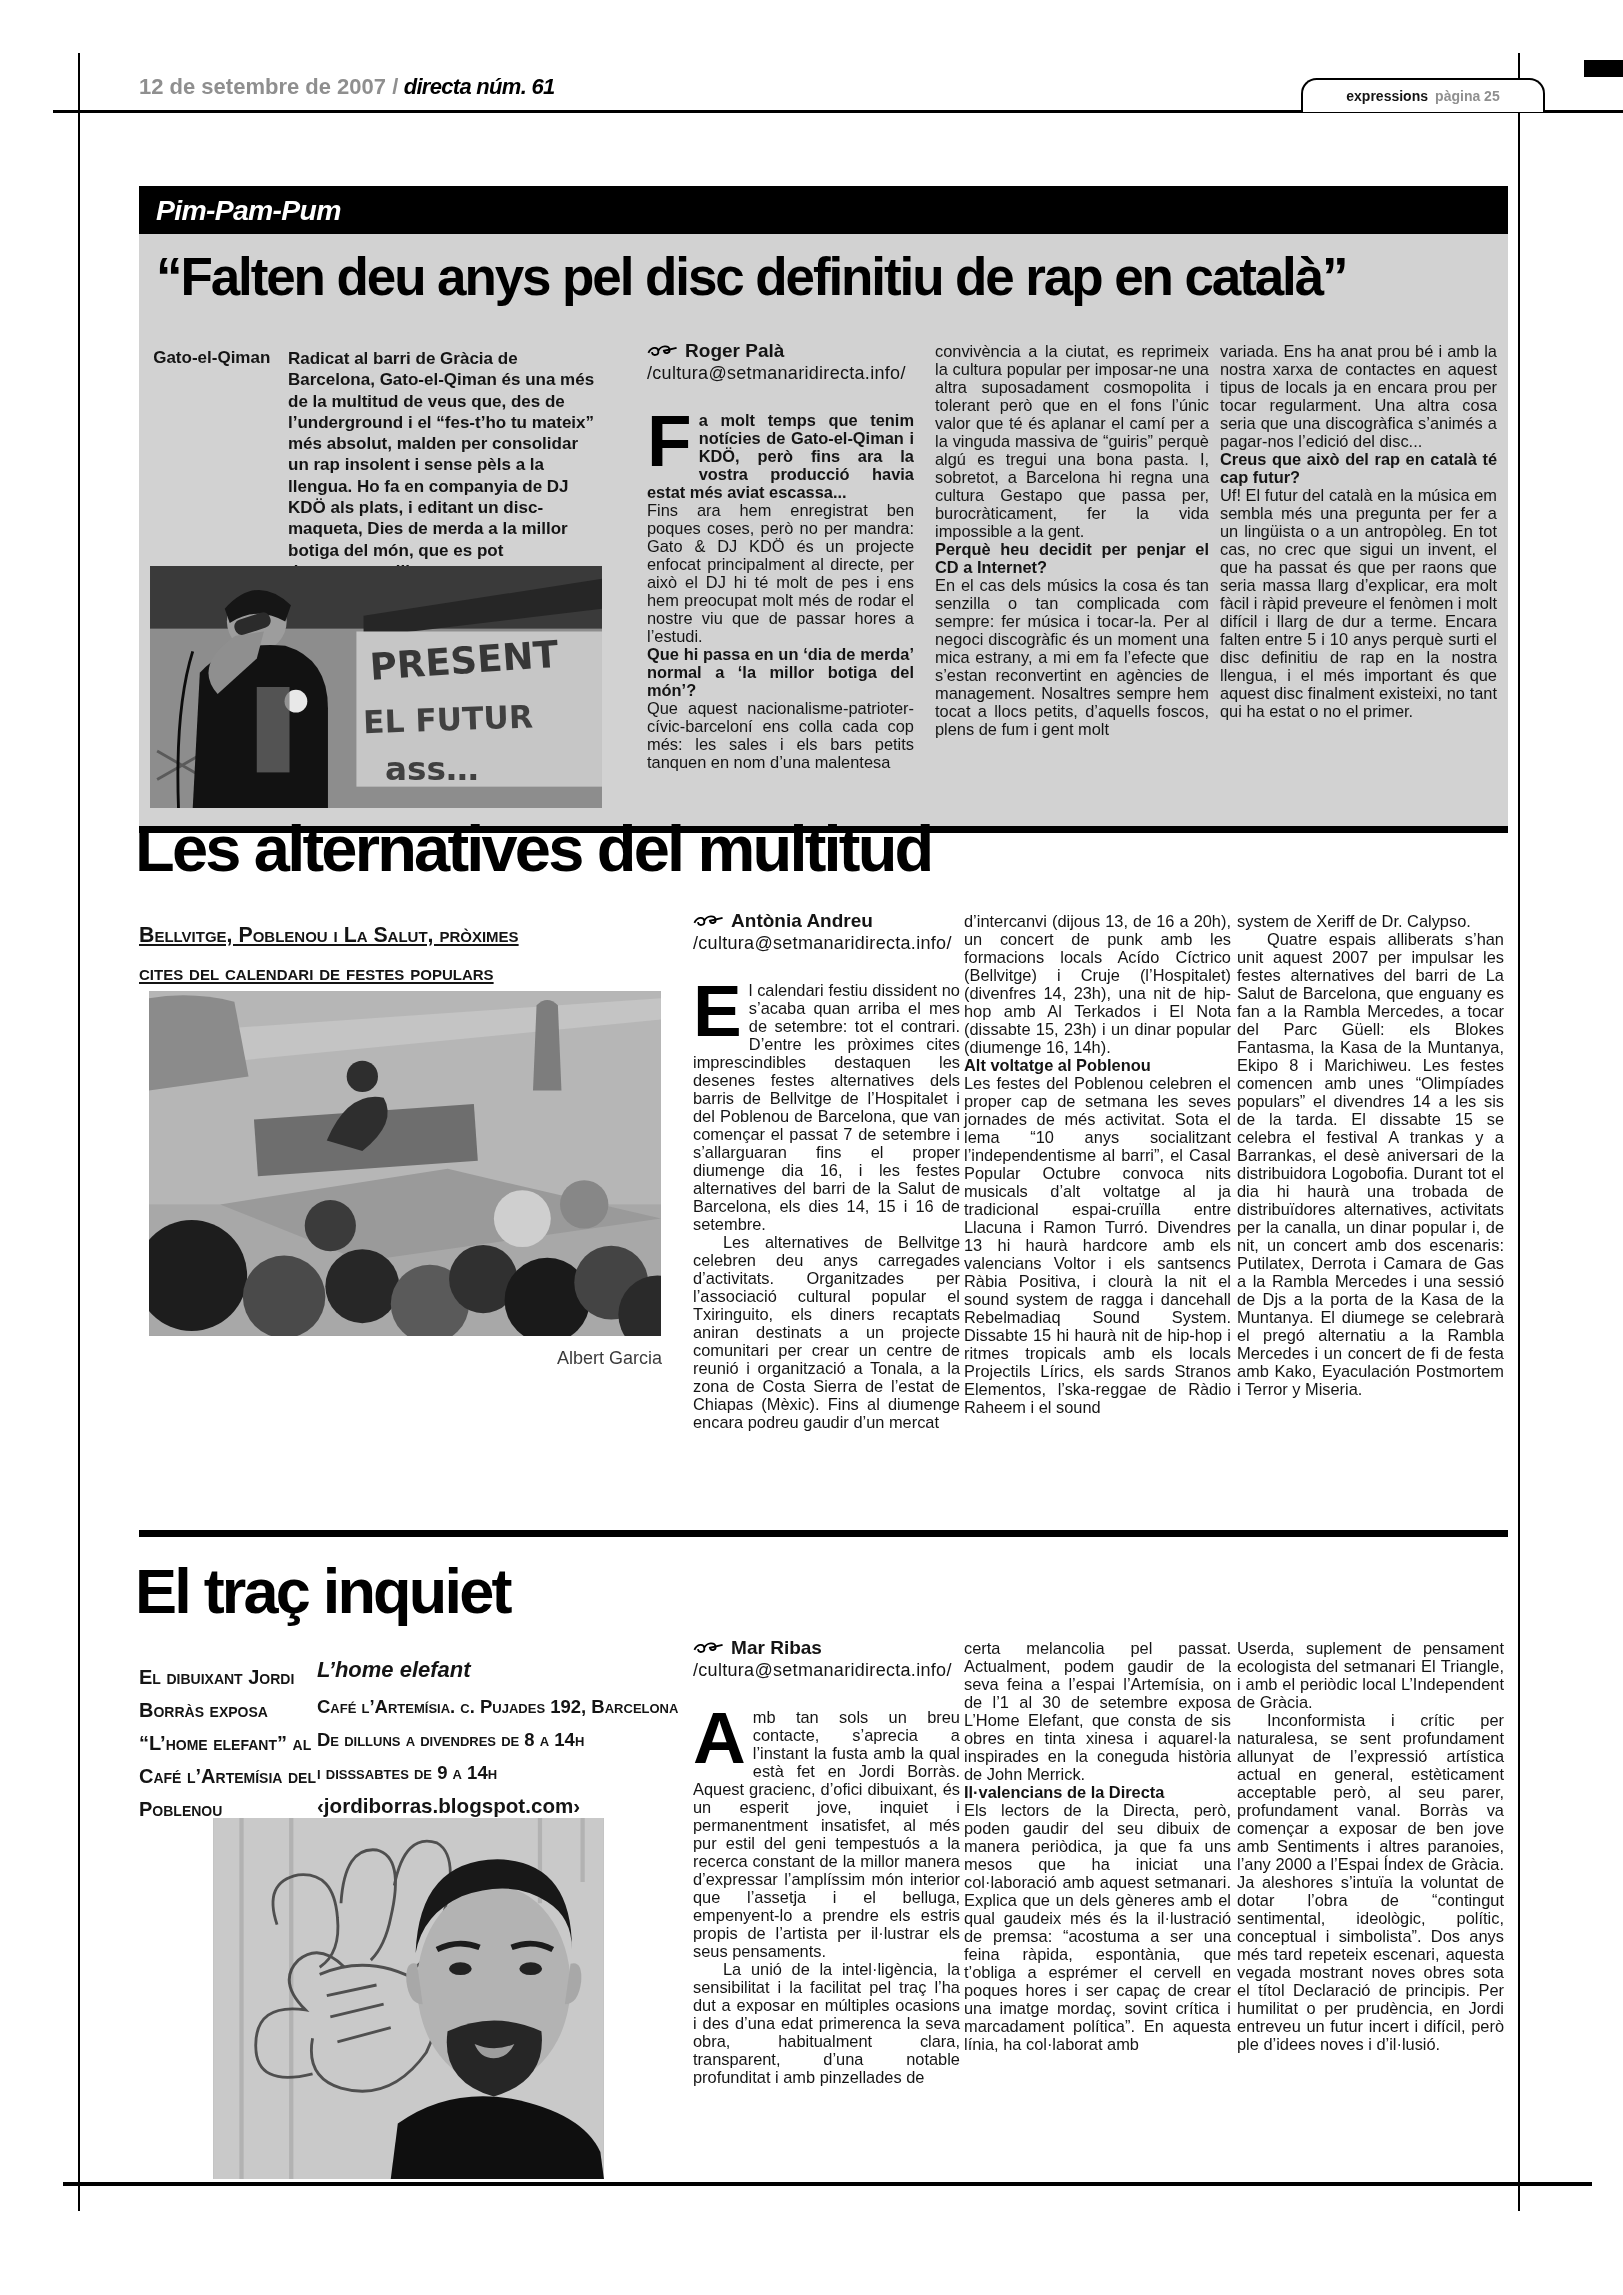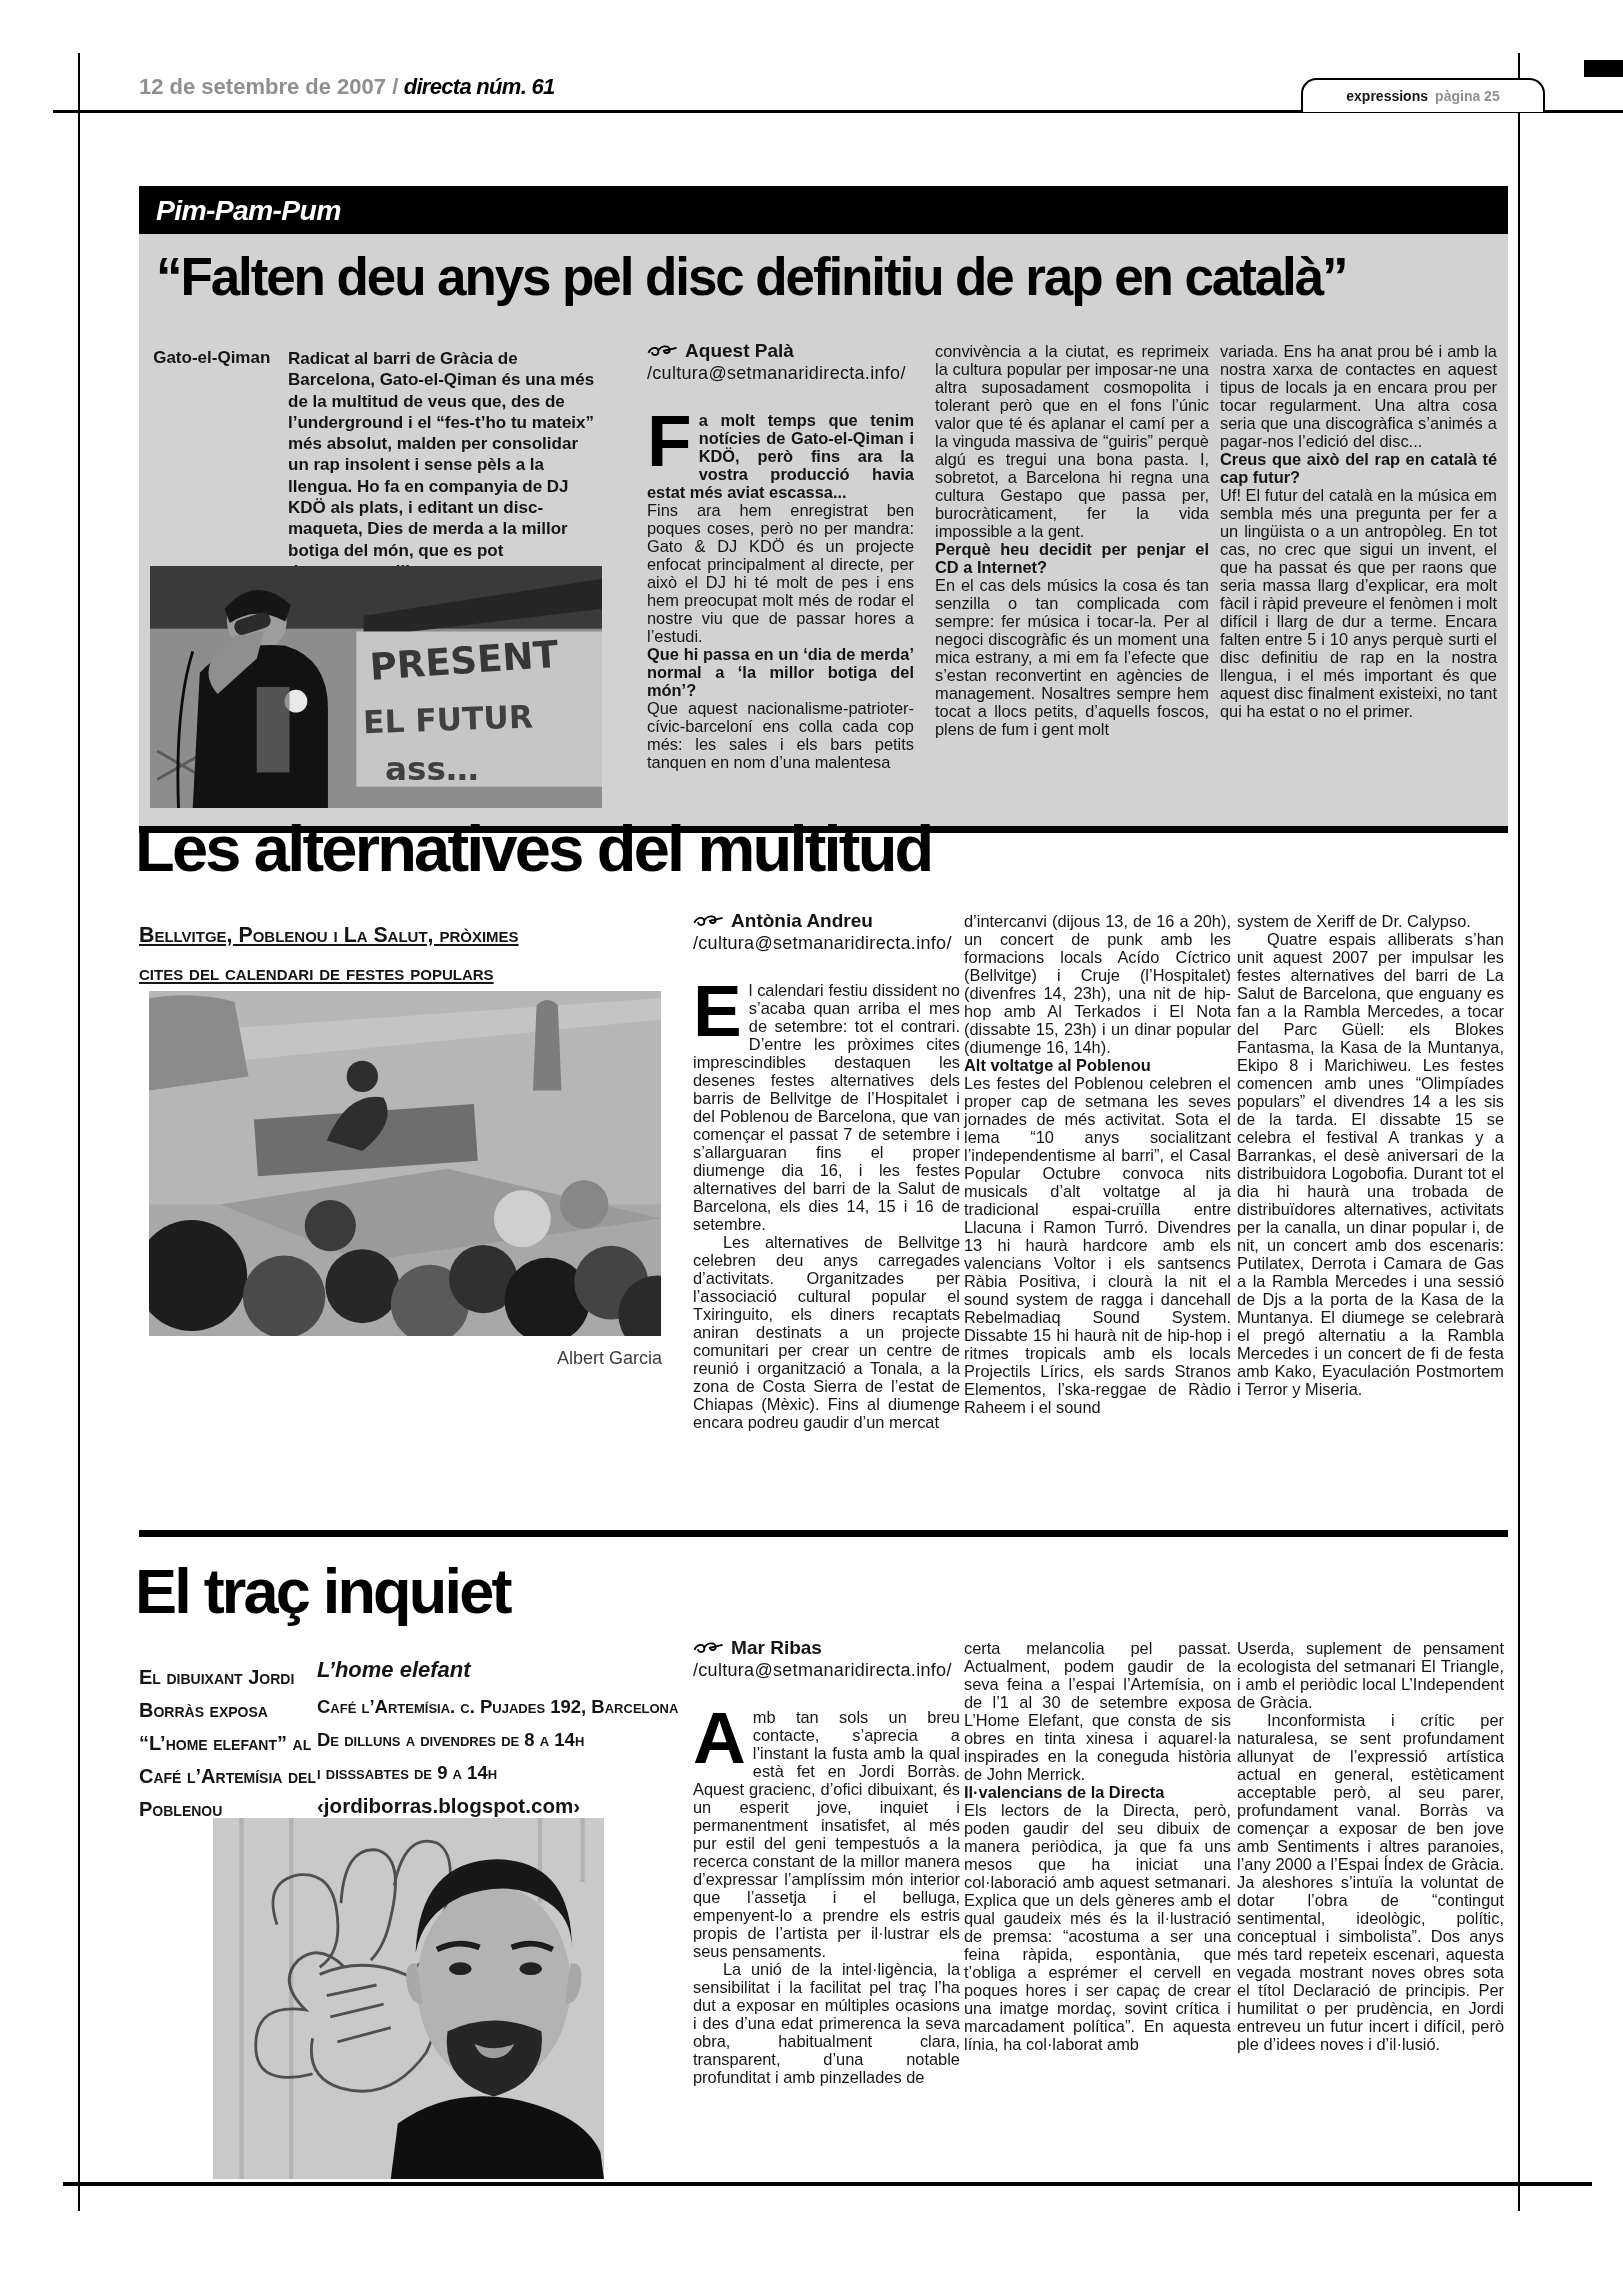--- a/index.html
+++ b/index.html
@@ -117,21 +117,21 @@
           <path d="M40 340 Q35 200 60 120" stroke="#0c0c0c" stroke-width="4" fill="none"></path>
         </g>
       </svg>
     </div>
 
     <div class="col" style="left:508px;top:156px;">
       <div class="byline">
         <svg width="31" height="15.6" viewBox="0 0 44 22">
             <path d="M2 14 C6 5,15 5,16 11 C17 18,8 19,7 13 M16 11 C20 3,31 3,32 9 C33 15,25 16,24 11 L42 7" stroke="#000" stroke-width="2.6" fill="none"></path>
           </svg>
-        <span>Aquest Palà</span>
+        <span>Roger Palà</span>
       </div>
       <div class="byline-email">/cultura@setmanaridirecta.info/</div>
       <p class="q first-para"><span class="dropcap">F</span><span>a molt temps que tenim notícies de Gato-el-Qiman i KDÖ, però fins ara la vostra producció havia estat més aviat escassa...</span></p>
       <p class="a">Fins ara hem enregistrat ben poques coses, però no per mandra: Gato &amp; DJ KDÖ és un projecte enfocat principalment al directe, per això el DJ hi té molt de pes i ens hem preocupat molt més de rodar el nostre viu que de passar hores a l’estudi.</p>
       <p class="q">Que hi passa en un ‘dia de merda’ normal a ‘la millor botiga del món’?</p>
       <p class="a">Que aquest nacionalisme-patrioter-cívic-barceloní ens colla cada cop més: les sales i els bars petits tanquen en nom d’una malentesa</p>
     </div>
 
     <div class="col" style="left:796px;top:156px;width:274px;">
       <p class="a">convivència a la ciutat, es reprimeix la cultura popular per imposar-ne una altra suposadament cosmopolita i tolerant però que en el fons l’únic valor que té és aplanar el camí per a la vinguda massiva de “guiris” perquè algú es tregui una bona pasta. I, sobretot, a Barcelona hi regna una cultura Gestapo que passa per, burocràticament, fer la vida impossible a la gent.</p>

